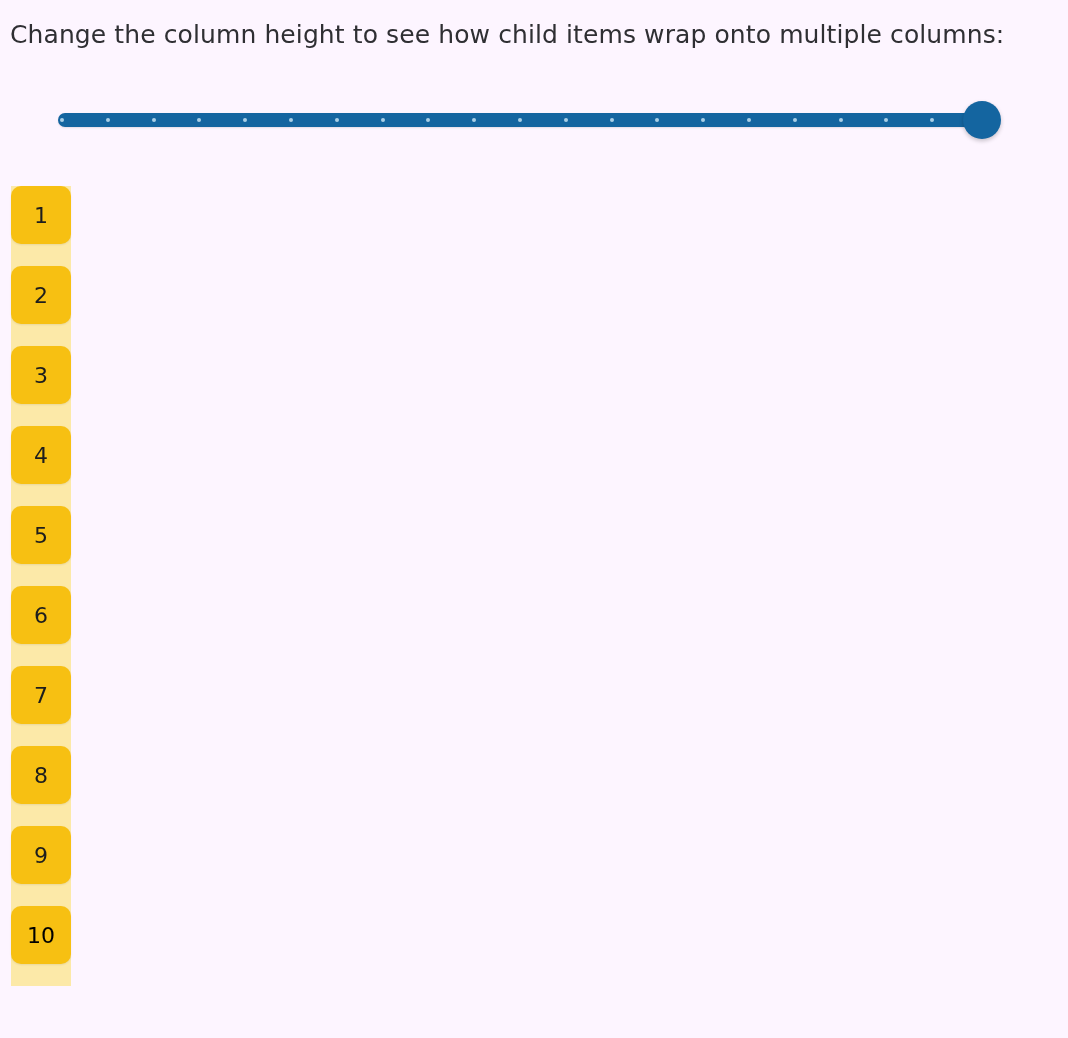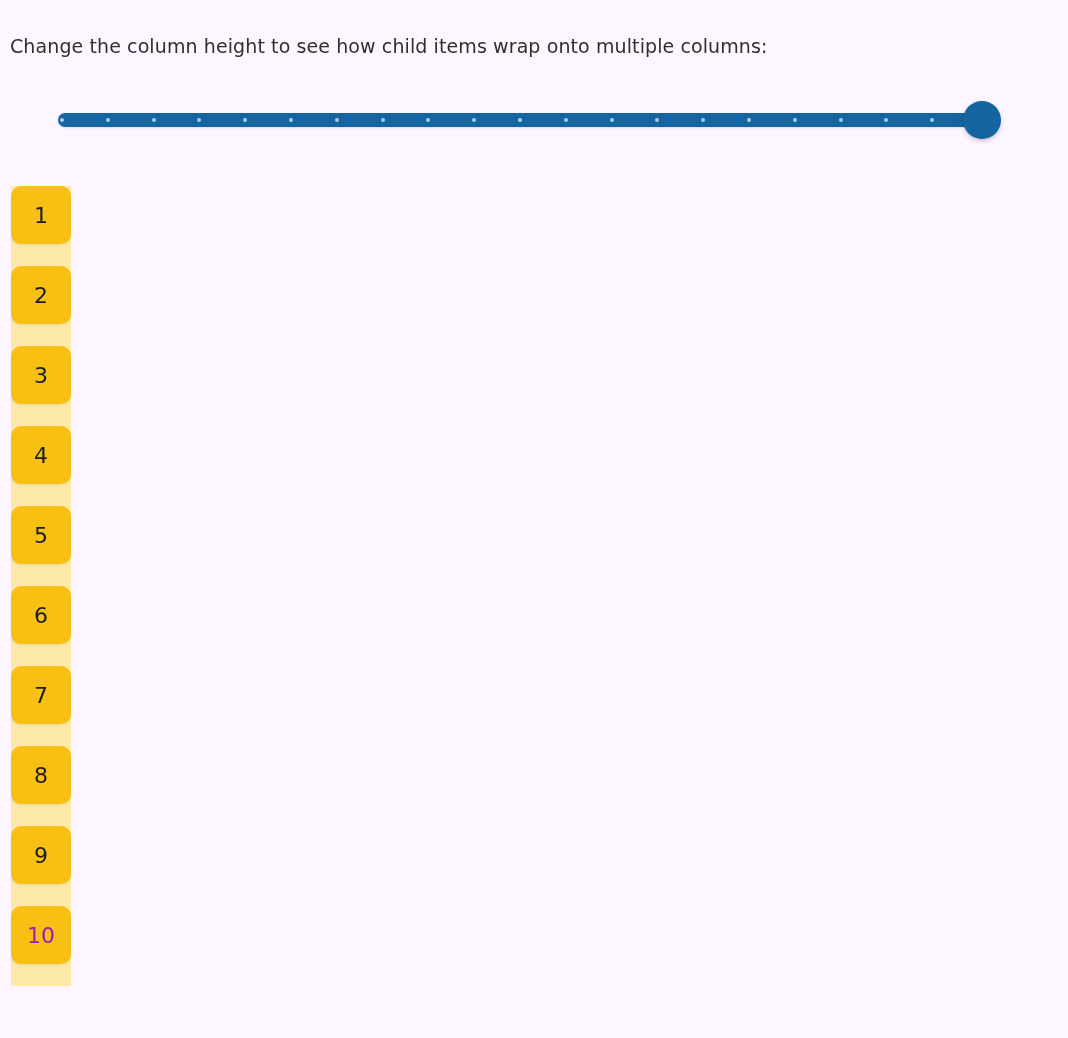--- a/index.html
+++ b/index.html
@@ -13,22 +13,22 @@
     background: #fdf5ff;
     font-family: "DejaVu Sans", "Liberation Sans", sans-serif;
     overflow: hidden;
     position: relative;
   }
 
   
   #page-heading {
     position: absolute;
     left: 10px;
-    top: 31px;
-    font-size: 19px;
+    top: 20px;
+    font-size: 25px;
     line-height: 30px;
     color: #2f2f33;
     font-weight: 400;
     letter-spacing: 0.1px;
     white-space: nowrap;
   }
 
   
   #slider-wrap {
     position: absolute;
@@ -159,16 +159,16 @@
     </div>
     <div class="flex-item" style="background: rgb(247, 192, 18); color: rgb(29, 29, 29);">
       <span>7</span>
     </div>
     <div class="flex-item" style="background: rgb(247, 192, 18); color: rgb(29, 29, 29);">
       <span>8</span>
     </div>
     <div class="flex-item" style="background: rgb(247, 192, 18); color: rgb(29, 29, 29);">
       <span>9</span>
     </div>
-    <div class="flex-item" style="background: rgb(247, 192, 18); color: #a21caf;">
+    <div class="flex-item" style="background: rgb(247, 192, 18); color: #000000;">
       <span>10</span>
     </div>
   </div>
 
 </body></html>

